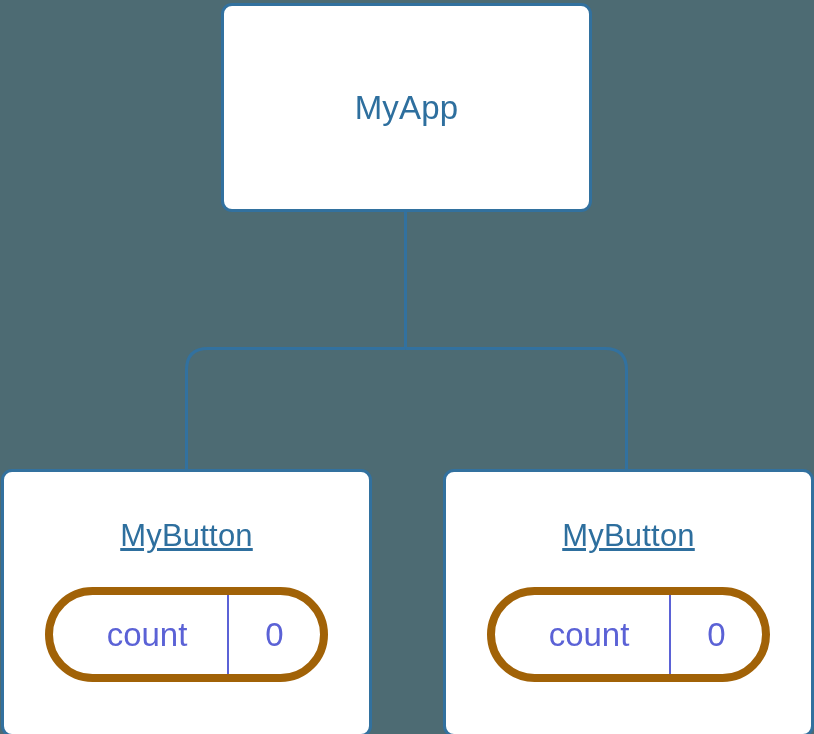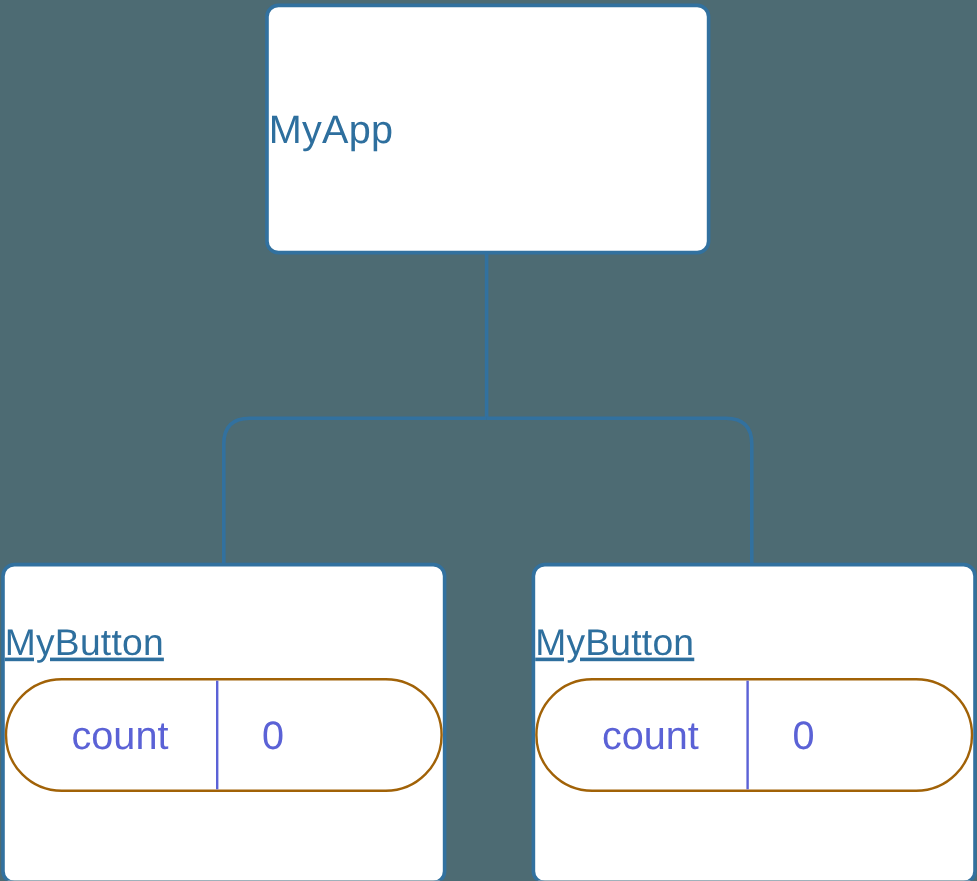--- a/index.html
+++ b/index.html
@@ -29,20 +29,21 @@
 
   
   .node {
     position: absolute;
     background: #ffffff;
     border: 3px solid #32719f;
     border-radius: 11px;
     box-sizing: border-box;
     display: flex;
     flex-direction: column;
+    align-items: center;
   }
 
   .node-root {
     left: 221px;
     top: 3px;
     width: 371px;
     height: 209px;
     justify-content: center;
   }
 
@@ -61,25 +62,25 @@
     font-weight: 400;
     letter-spacing: 0.2px;
     line-height: 1;
     white-space: nowrap;
   }
   .node-root .node-title { font-size: 33px; }
   .node-leaf .node-title { font-size: 31px; text-decoration: underline; }
 
   
   .state-pill {
-    margin-top: 14px;
+    margin-top: 36px;
     height: 95px;
     display: flex;
     align-items: stretch;
-    border: 2px solid #a16207;
+    border: 8px solid #a16207;
     border-radius: 999px;
     box-sizing: border-box;
     background: transparent;
     overflow: hidden;
   }
   .pill-key, .pill-val {
     display: flex;
     align-items: center;
     justify-content: center;
     color: #5b62d6;

